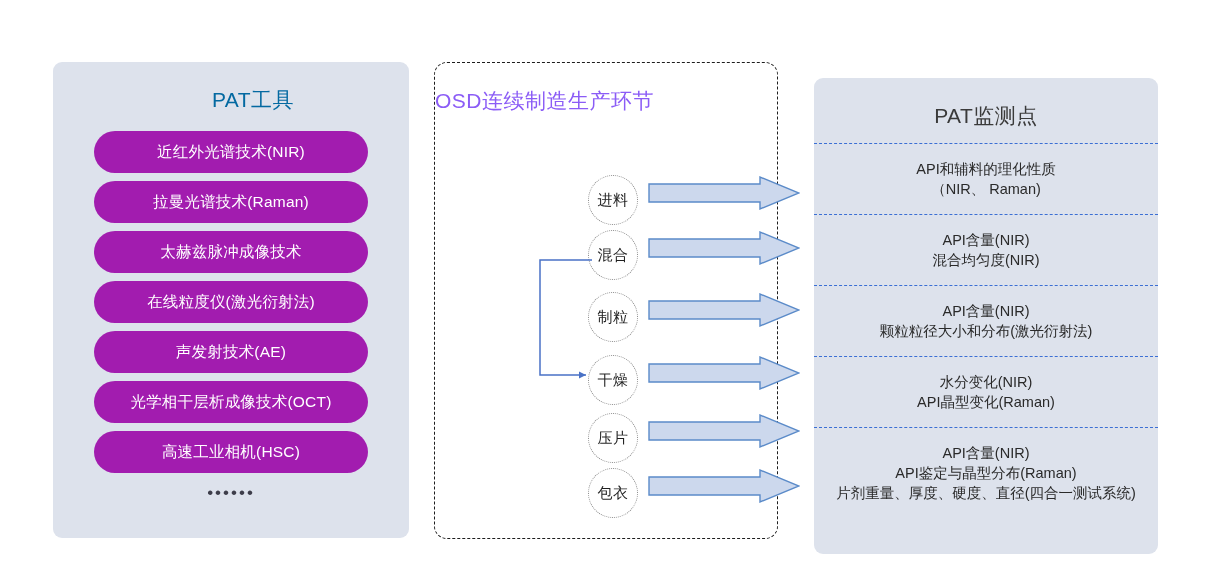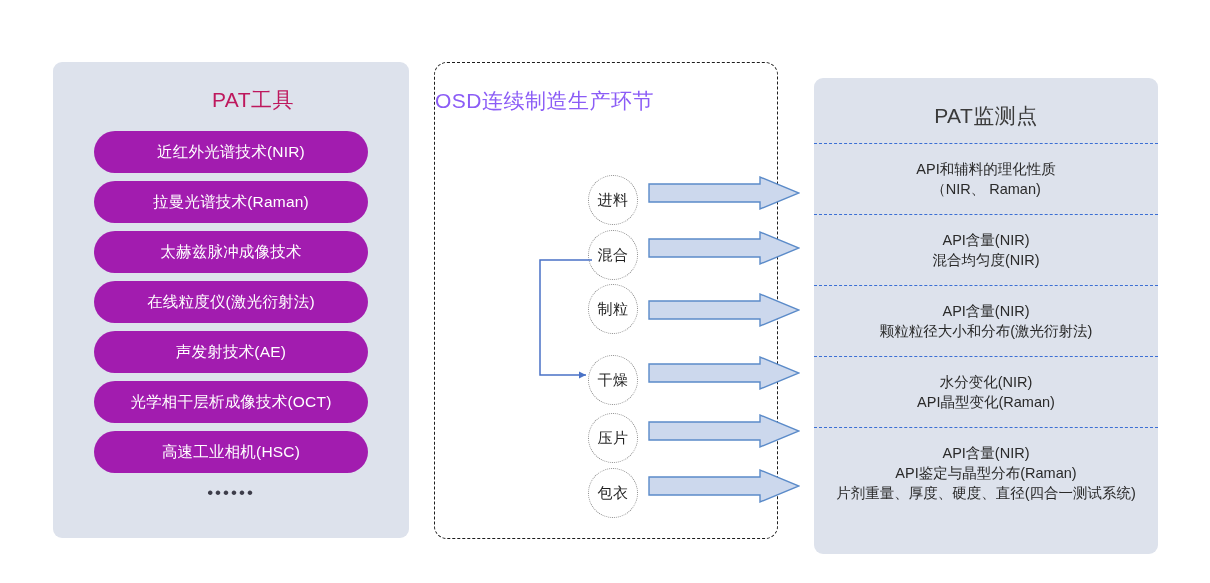--- a/index.html
+++ b/index.html
@@ -23,21 +23,21 @@
     top: 62px;
     width: 356px;
     height: 476px;
     background: #dde2ec;
     border-radius: 9px;
     box-sizing: border-box;
   }
   #pat-tools-panel .panel-title {
     text-align: center;
     font-size: 21px;
-    color: #be185d;
+    color: #0369a1;
     letter-spacing: 0.5px;
     margin-top: 26px;
     margin-bottom: 0;
     line-height: 1.1;
     font-weight: 400;
     margin-left: 44px;
   }
   #pat-tools-list {
     margin-top: 20px;
     display: flex;
@@ -196,21 +196,21 @@
 </div>
 
 <div id="osd-stage">
 
   <div class="process-node" style="left:588px; top:175px;">
     <span>进料</span>
   </div>
   <div class="process-node" style="left:588px; top:230px;">
     <span>混合</span>
   </div>
-  <div class="process-node" style="left:588px; top:284px;">
+  <div class="process-node" style="left:588px; top:292px;">
     <span>制粒</span>
   </div>
   <div class="process-node" style="left:588px; top:355px;">
     <span>干燥</span>
   </div>
   <div class="process-node" style="left:588px; top:413px;">
     <span>压片</span>
   </div>
   <div class="process-node" style="left:588px; top:468px;">
     <span>包衣</span>

